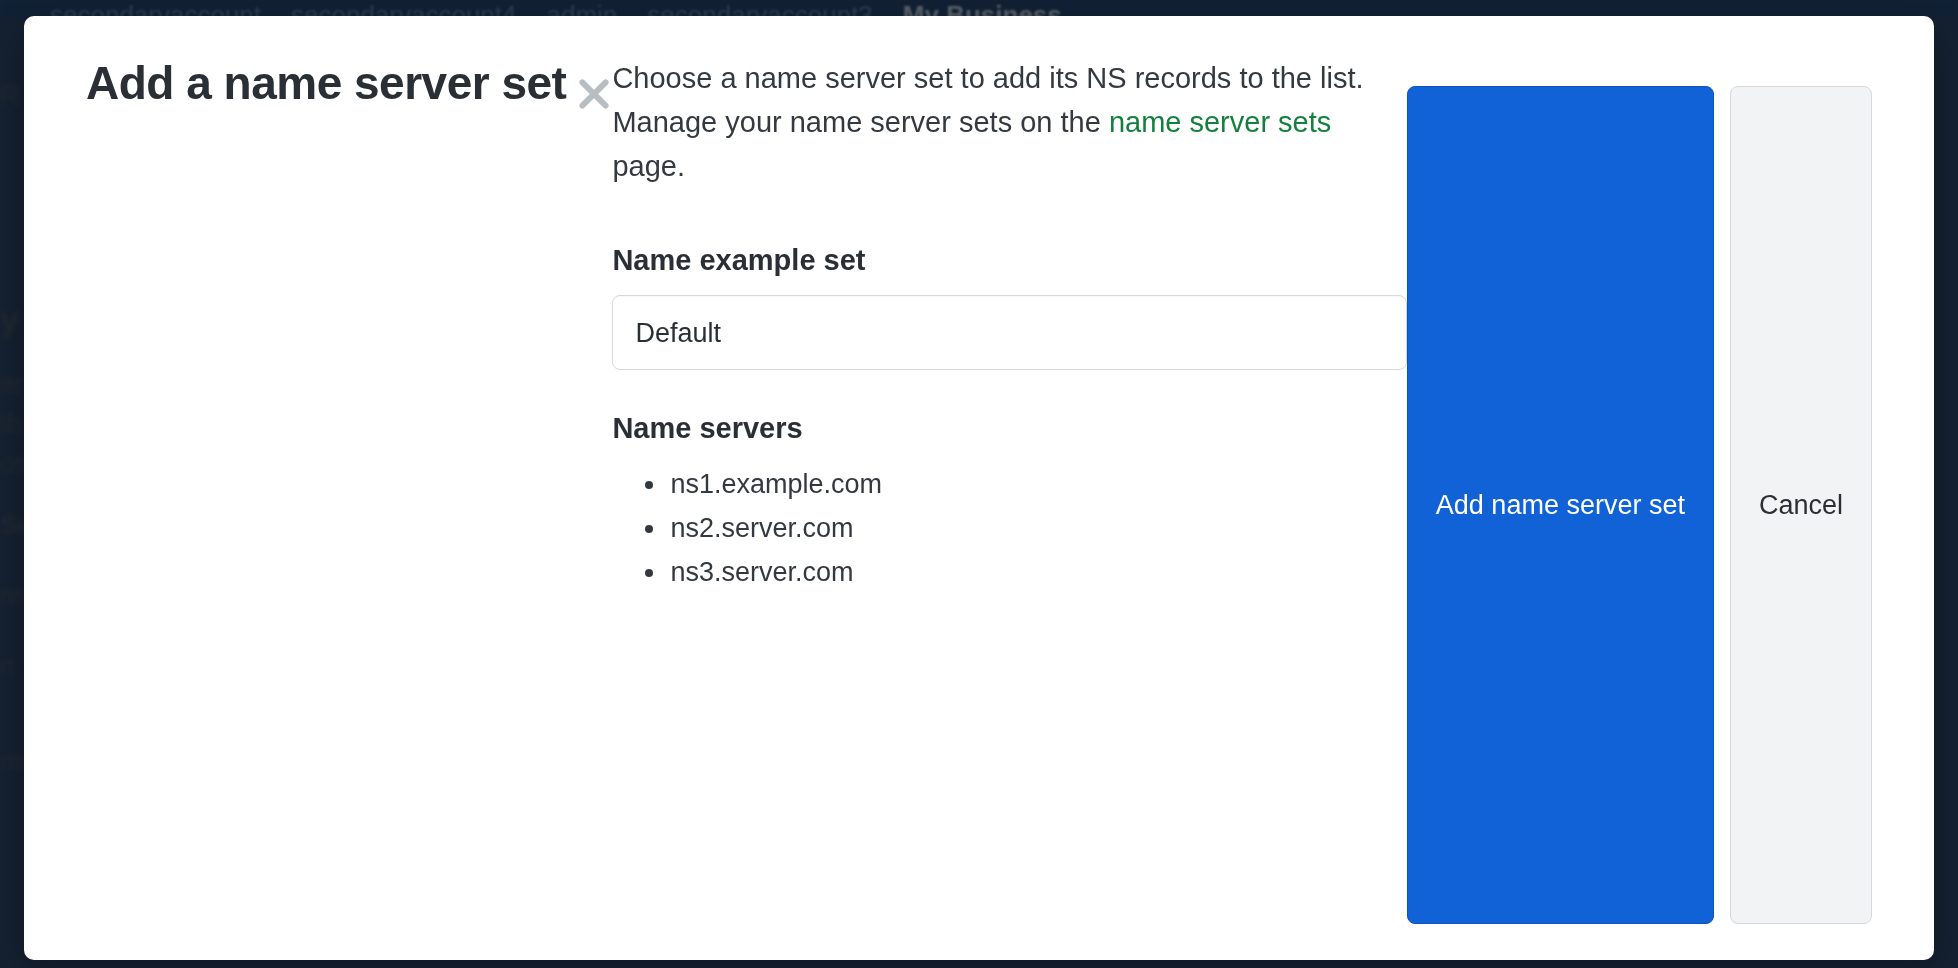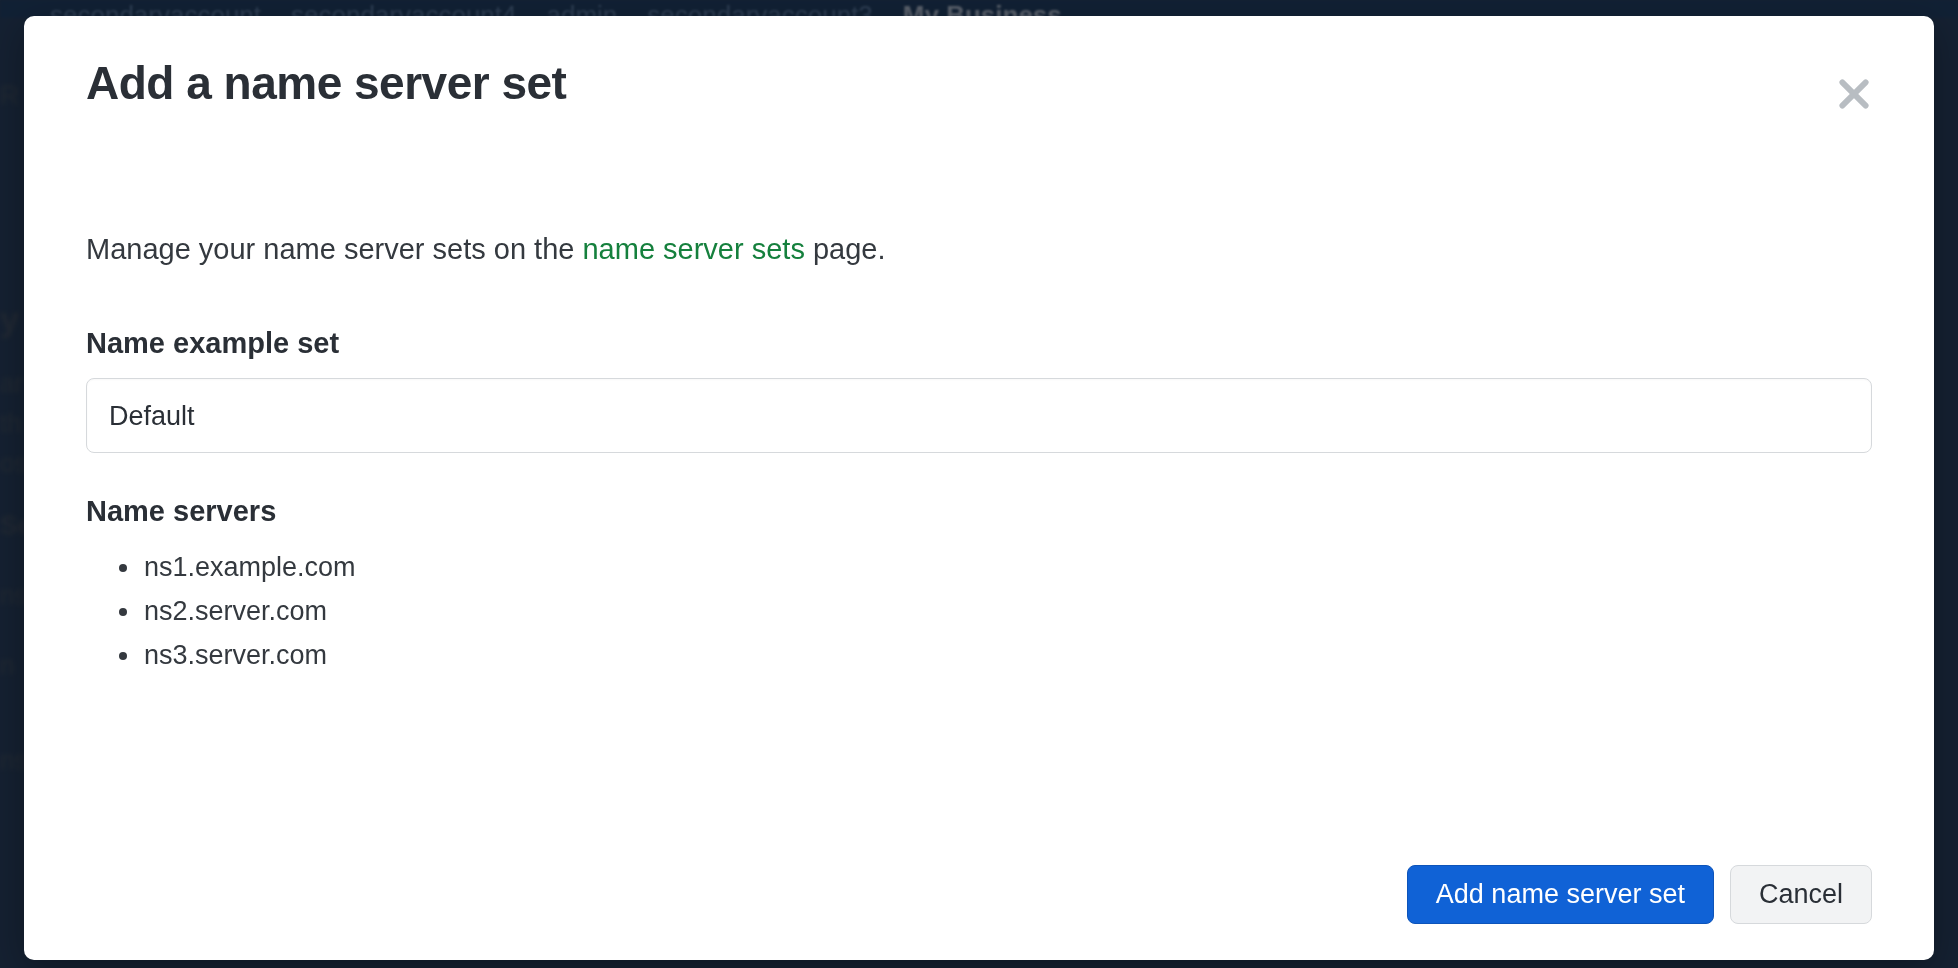--- a/index.html
+++ b/index.html
@@ -46,21 +46,21 @@
       position: absolute;
       top: 16px;
       left: 24px;
       right: 24px;
       bottom: 8px;
       background: #ffffff;
       border-radius: 10px;
       padding: 40px 62px 36px 62px;
       box-shadow: 0 10px 40px rgba(0,0,0,0.3);
       display: flex;
-      flex-direction: column;
+      flex-direction: row;
     }
     .modal-header {
       display: flex;
       justify-content: space-between;
       align-items: flex-start;
       margin-bottom: 58px;
     }
     .modal-title {
       font-size: 46px;
       font-weight: 600;
@@ -187,21 +187,21 @@
         <svg viewBox="0 0 24 24" fill="none">
           <line x1="5" y1="5" x2="19" y2="19"></line>
           <line x1="19" y1="5" x2="5" y2="19"></line>
         </svg>
       </span>
     </button>
   </div>
 
   <div class="modal-body">
     <p class="description">
-      <br>
+      <span>Choose a name server set to add its NS records to the list.</span><br>
       <span>Manage your name server sets on the </span><a href="#">name server sets</a><span> page.</span>
     </p>
 
     <label class="field-label">Name example set</label>
     <div class="select-wrapper">
       <select class="select-input">
         <option>Default</option>
       </select>
     </div>
 

